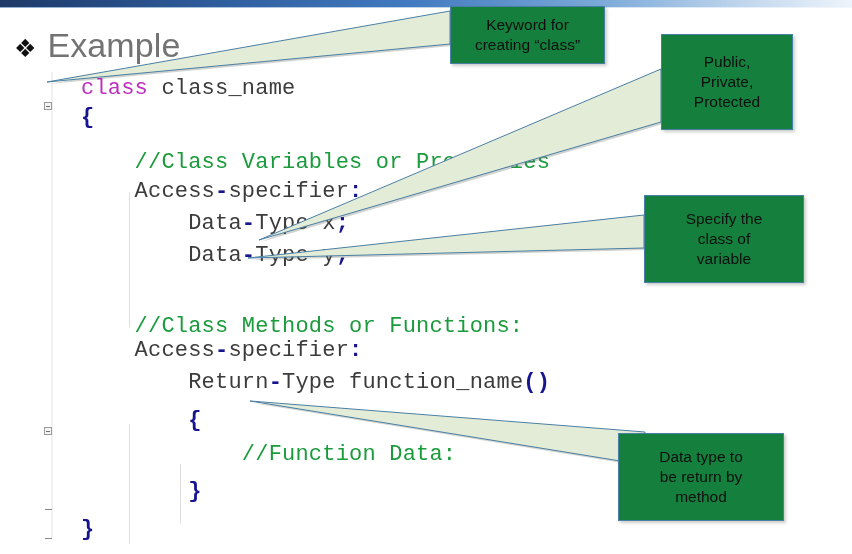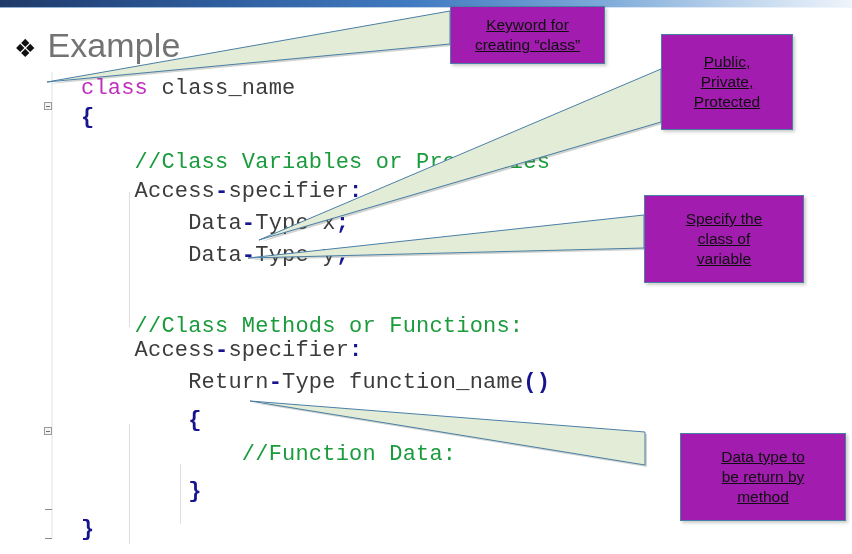--- a/index.html
+++ b/index.html
@@ -131,33 +131,32 @@
     margin-left: 24px;
   }
   .kw        { color: #bf2fbf; }
   .cmt       { color: #1a9b3c; }
   .brace     { color: #16158f; font-weight: bold; }
   .ident     { color: #3c3c3c; }
 
   
   .callout {
     position: absolute;
-    background: #a21caf;
+    background: #15803d;
     border: 1px solid #4a7fa5;
     box-sizing: border-box;
     box-shadow: 2px 2px 3px rgba(90,100,90,0.32);
     color: #0f0f0f;
     font-size: 15.5px;
     line-height: 20px;
     text-align: center;
     display: flex;
     align-items: center;
     justify-content: center;
     z-index: 5;
-    text-decoration: underline;
   }
   .callout .c-text { display: block; padding: 0 6px; }
 
   
   .tail-svg {
     position: absolute;
     overflow: visible;
     z-index: 4;
     pointer-events: none;
   }
@@ -248,17 +247,17 @@
   </div>
 
   <div class="callout" style="left:661px; top:34px; width:132px; height:96px;">
     <span class="c-text"><span>Public,</span><br><span>Private,</span><br><span>Protected</span></span>
   </div>
 
   <div class="callout" style="left:644px; top:195px; width:160px; height:88px;">
     <span class="c-text"><span>Specify the</span><br><span>class of</span><br><span>variable</span></span>
   </div>
 
-  <div class="callout" style="left:680px; top:433px; width:166px; height:88px;">
+  <div class="callout" style="left:618px; top:433px; width:166px; height:88px;">
     <span class="c-text"><span>Data type to</span><br><span>be return by</span><br><span>method</span></span>
   </div>
 
 </div>
 
 </body></html>

